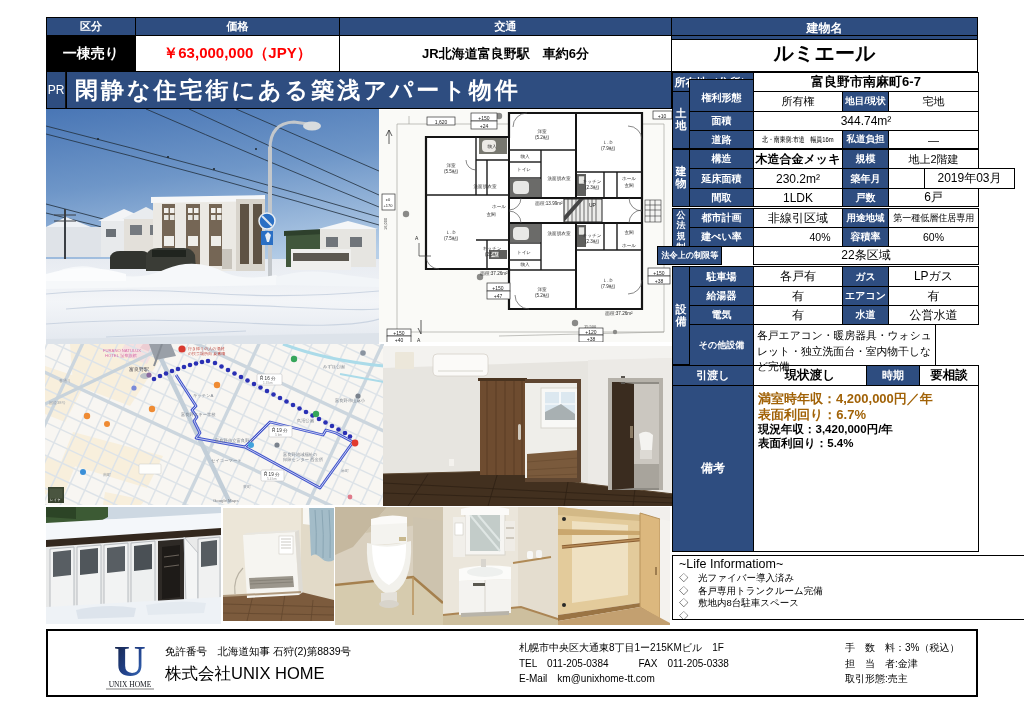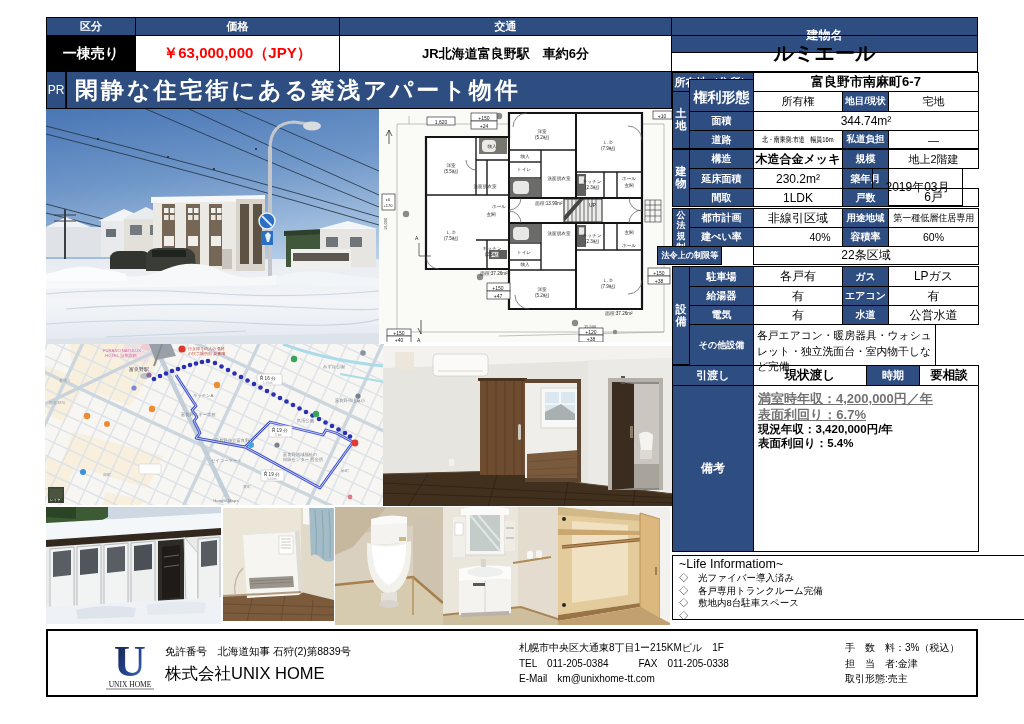--- a/index.html
+++ b/index.html
@@ -13,21 +13,21 @@
 </style>
 </head>
 <body>
 
 <div class="cell navy" style="left:46px;top:17px;width:90px;height:19px;font-size:11px;font-weight:bold;">区分</div>
 
 <div class="cell navy" style="left:135px;top:17px;width:205px;height:19px;font-size:11px;font-weight:bold;">価格</div>
 
 <div class="cell navy" style="left:339px;top:17px;width:333px;height:19px;font-size:11px;font-weight:bold;">交通</div>
 
-<div class="cell navy" style="left:671px;top:17px;width:307px;height:36px;font-size:12px;font-weight:bold;">建物名</div>
+<div class="cell navy" style="left:671px;top:17px;width:307px;height:23px;font-size:12px;font-weight:bold;">建物名</div>
 
 <div class="cell" style="left:46px;top:35px;width:90px;height:37px;background:#000;color:#fff;font-size:14px;font-weight:bold;">一棟売り</div>
 
 <div class="cell" style="left:135px;top:35px;width:205px;height:37px;color:#f00;font-size:15px;font-weight:bold;">￥63,000,000（JPY）</div>
 
 <div class="cell" style="left:339px;top:35px;width:333px;height:37px;font-size:13px;font-weight:bold;">JR北海道富良野駅　車約6分</div>
 
 <div class="cell" style="left:671px;top:35px;width:307px;height:37px;font-size:20px;font-weight:bold;">ルミエール</div>
 
 <div class="cell navy" style="left:46px;top:71px;width:21px;height:38px;font-size:12px;border-right:2px solid #111;">PR</div>
@@ -826,21 +826,21 @@
 <circle cx="6" cy="98" r="2" fill="#2a2a28"></circle>
 </svg>
 </div>
 
 <div class="cell navy" style="left:672px;top:72px;width:82px;height:20px;font-size:11px;font-weight:bold;">所在地（住所）</div>
 
 <div class="cell" style="left:753px;top:72px;width:226px;height:20px;font-size:13px;font-weight:bold;">富良野市南麻町6-7</div>
 
 <div class="cell navy vlab" style="left:672px;top:91px;width:18px;height:58px;font-size:11px;font-weight:bold;">土<br>地</div>
 
-<div class="cell navy" style="left:689px;top:79px;width:65px;height:37px;font-size:14px;font-weight:bold;">権利形態</div>
+<div class="cell navy" style="left:689px;top:79px;width:65px;height:37px;font-size:10px;font-weight:bold;">権利形態</div>
 
 <div class="cell" style="left:753px;top:91px;width:90px;height:21px;font-size:11px;">所有権</div>
 
 <div class="cell navy" style="left:842px;top:91px;width:47px;height:21px;font-size:9.5px;font-weight:bold;">地目/現状</div>
 
 <div class="cell" style="left:888px;top:91px;width:91px;height:21px;font-size:11px;">宅地</div>
 
 <div class="cell navy" style="left:689px;top:111px;width:65px;height:20px;font-size:10px;font-weight:bold;">面積</div>
 
 <div class="cell" style="left:753px;top:111px;width:226px;height:20px;font-size:12px;">344.74m²</div>
@@ -864,21 +864,21 @@
 <div class="cell navy" style="left:842px;top:149px;width:47px;height:20px;font-size:10px;font-weight:bold;">規模</div>
 
 <div class="cell" style="left:888px;top:149px;width:91px;height:20px;font-size:11px;">地上2階建</div>
 
 <div class="cell navy" style="left:689px;top:168px;width:65px;height:21px;font-size:10px;font-weight:bold;">延床面積</div>
 
 <div class="cell" style="left:753px;top:168px;width:90px;height:21px;font-size:12px;">230.2m²</div>
 
 <div class="cell navy" style="left:842px;top:168px;width:47px;height:21px;font-size:10px;font-weight:bold;">築年月</div>
 
-<div class="cell" style="left:872px;top:168px;width:91px;height:38px;font-size:12px;text-align:center;">2019年03月</div>
+<div class="cell" style="left:924px;top:168px;width:91px;height:21px;font-size:12px;text-align:center;">2019年03月</div>
 
 <div class="cell navy" style="left:689px;top:188px;width:65px;height:19px;font-size:10px;font-weight:bold;">間取</div>
 
 <div class="cell" style="left:753px;top:188px;width:90px;height:19px;font-size:12px;">1LDK</div>
 
 <div class="cell navy" style="left:842px;top:188px;width:47px;height:19px;font-size:10px;font-weight:bold;">戸数</div>
 
 <div class="cell" style="left:888px;top:188px;width:91px;height:19px;font-size:12px;">6戸</div>
 
 <div class="cell navy vlab" style="left:672px;top:208px;width:18px;height:57px;font-size:9px;font-weight:bold;line-height:1.2;">公<br>法<br>規<br>制<br>等</div>
@@ -942,21 +942,21 @@
 <div class="cell" style="left:753px;top:365px;width:114px;height:21px;font-size:12.5px;font-weight:bold;">現状渡し</div>
 
 <div class="cell navy" style="left:866px;top:365px;width:54px;height:21px;font-size:11px;font-weight:bold;">時期</div>
 
 <div class="cell" style="left:919px;top:365px;width:60px;height:21px;font-size:12.5px;font-weight:bold;">要相談</div>
 
 <div class="cell navy" style="left:672px;top:385px;width:82px;height:167px;font-size:12px;font-weight:bold;">備考</div>
 
 <div class="cell" style="left:753px;top:385px;width:226px;height:167px;align-items:flex-start;justify-content:flex-start;padding:5px 2px 0 4px;">
   <div>
-    <div style="color:#737373;font-weight:bold;font-size:13px;line-height:16px;text-decoration:underline;">満室時年収：4,200,000円／年<br>表面利回り：6.7%</div>
+    <div style="color:#a16207;font-weight:bold;font-size:13px;line-height:16px;">満室時年収：4,200,000円／年<br>表面利回り：6.7%</div>
     <div style="font-weight:bold;font-size:11.5px;line-height:13.5px;">現況年収：3,420,000円/年<br>表面利回り：5.4%</div>
   </div>
 </div>
 
 <div class="abs" style="left:672px;top:555px;width:356px;height:65px;border:1px solid #000;background:#fff;padding:1px 0 0 6px;overflow:hidden;">
   <div style="font-size:12.5px;height:15px;">~Life Informatiom~</div>
   <div style="font-size:9.5px;line-height:12.5px;">◇　光ファイバー導入済み<br>◇　各戸専用トランクルーム完備<br>◇　敷地内8台駐車スペース<br>◇</div>
 </div>
 
 <div class="abs" style="left:46px;top:629px;width:932px;height:68px;border:2px solid #000;background:#fff;"></div>

